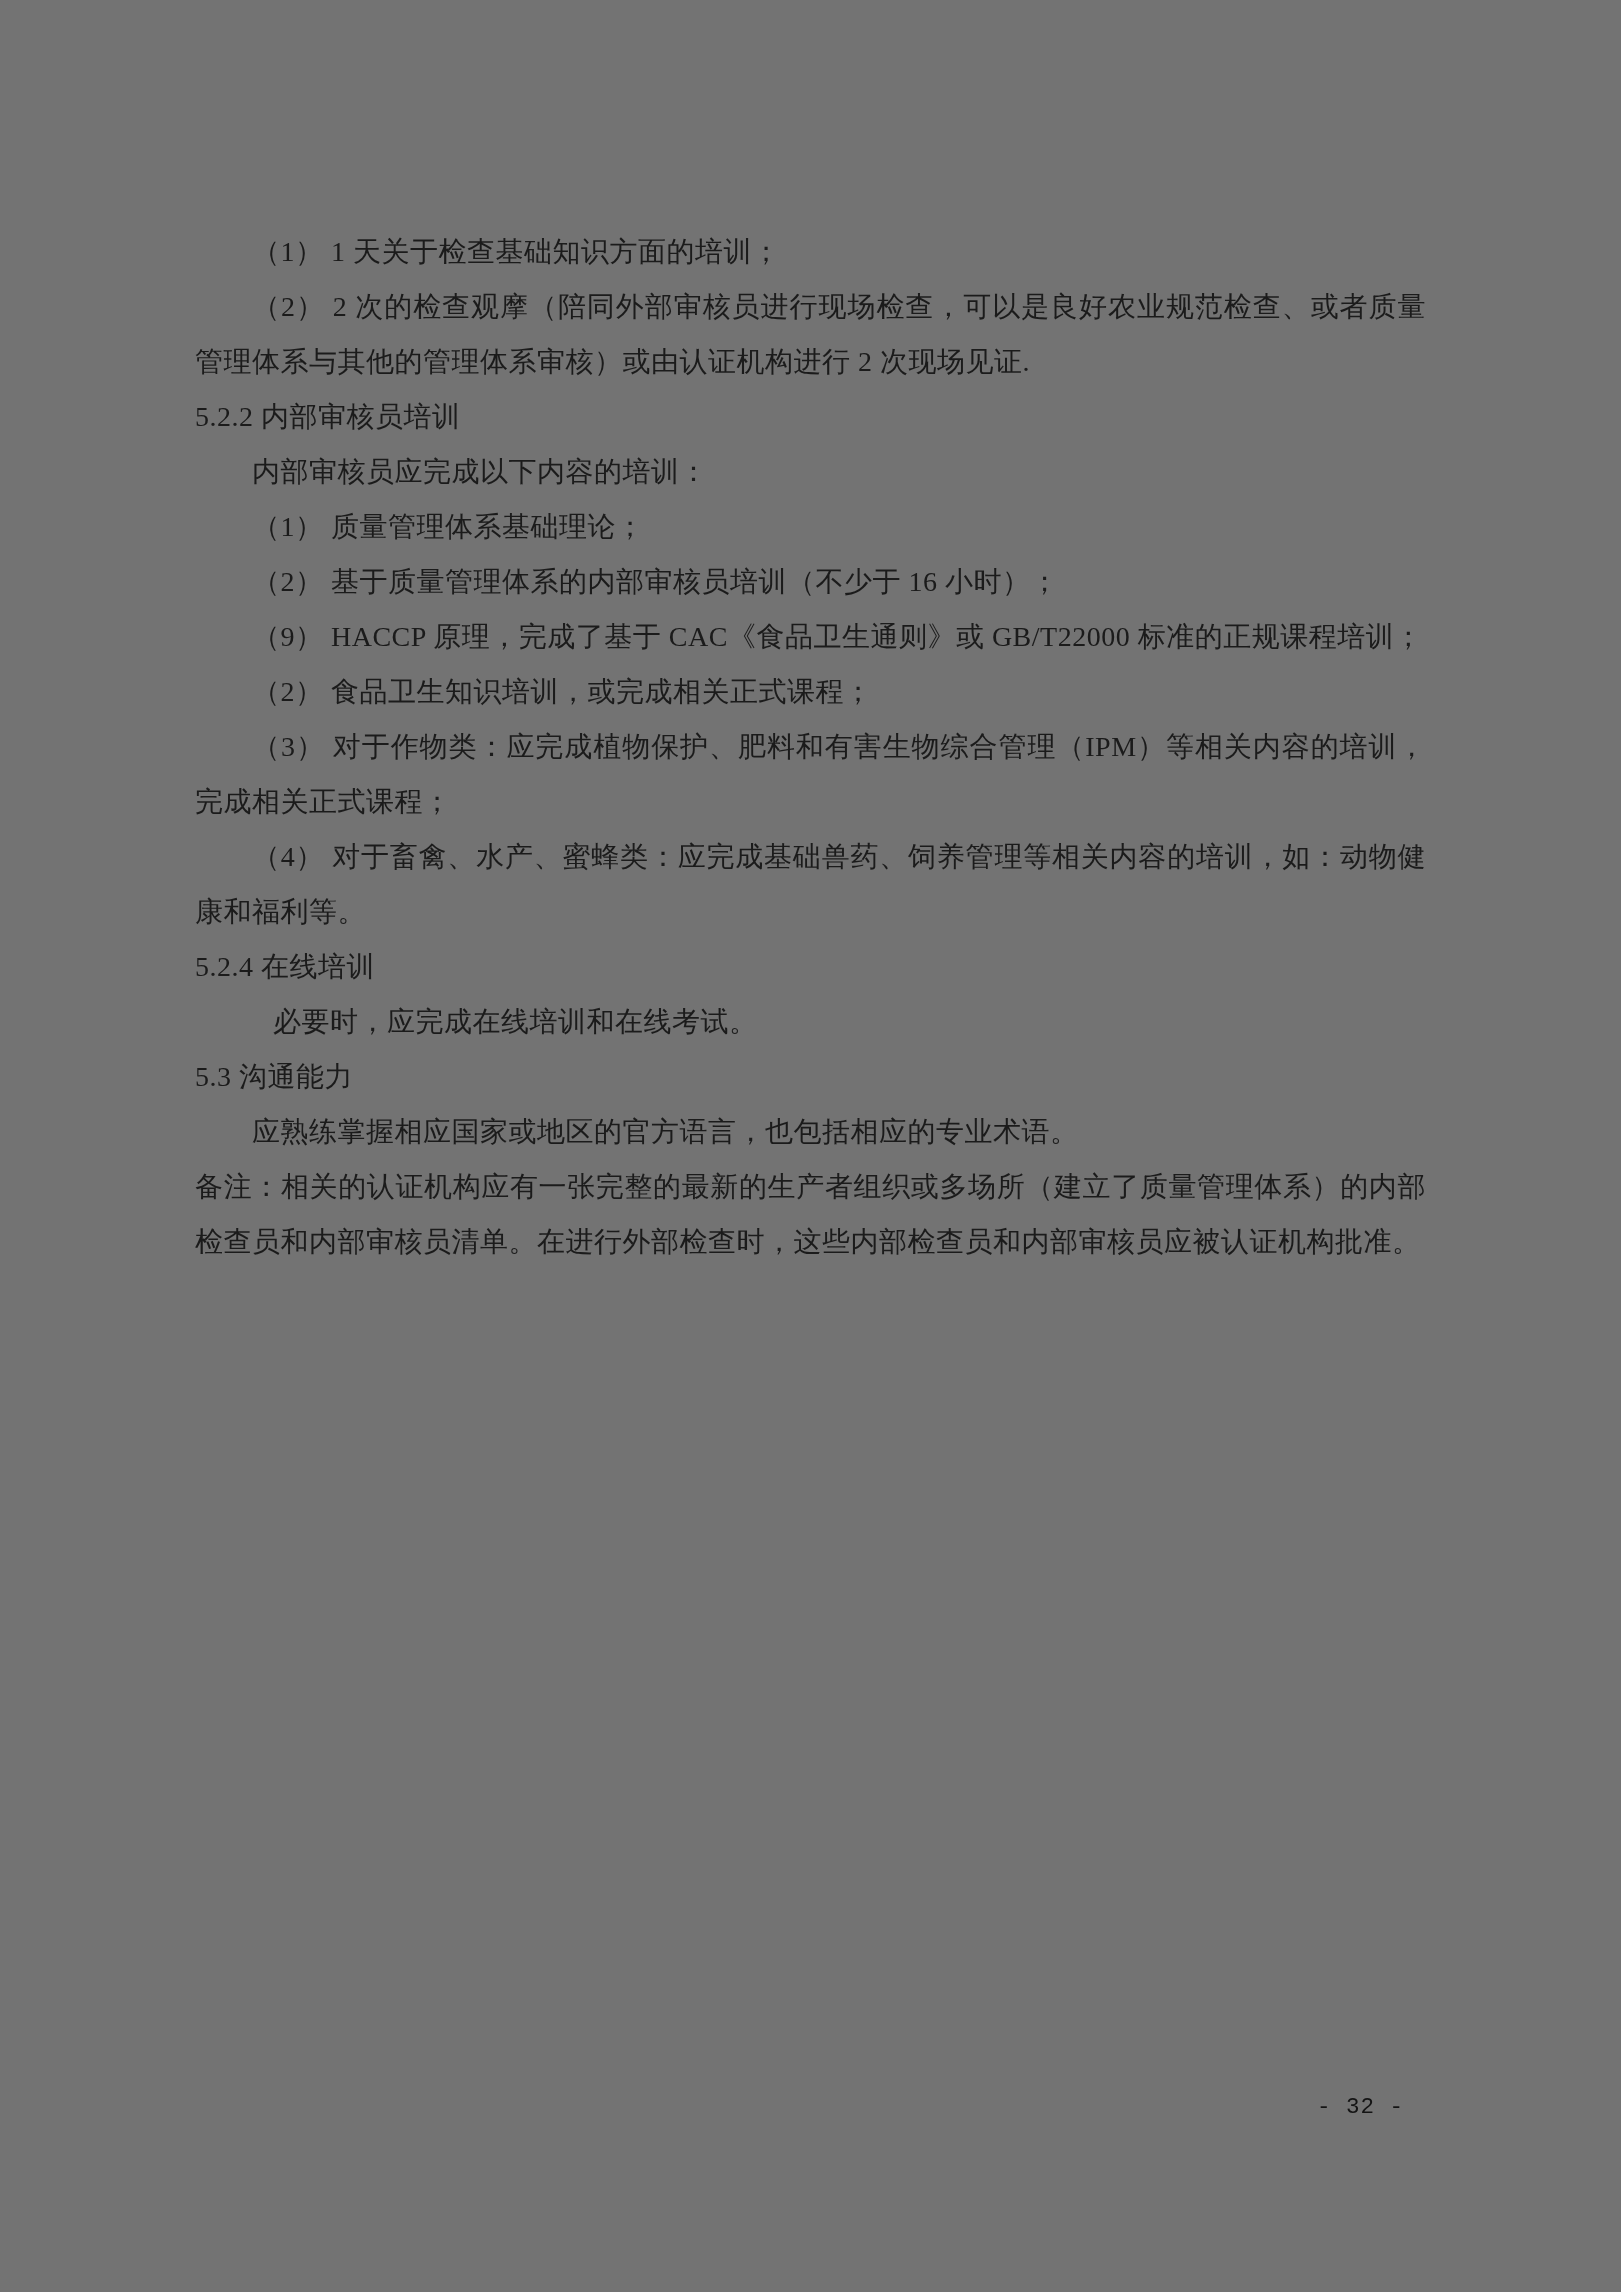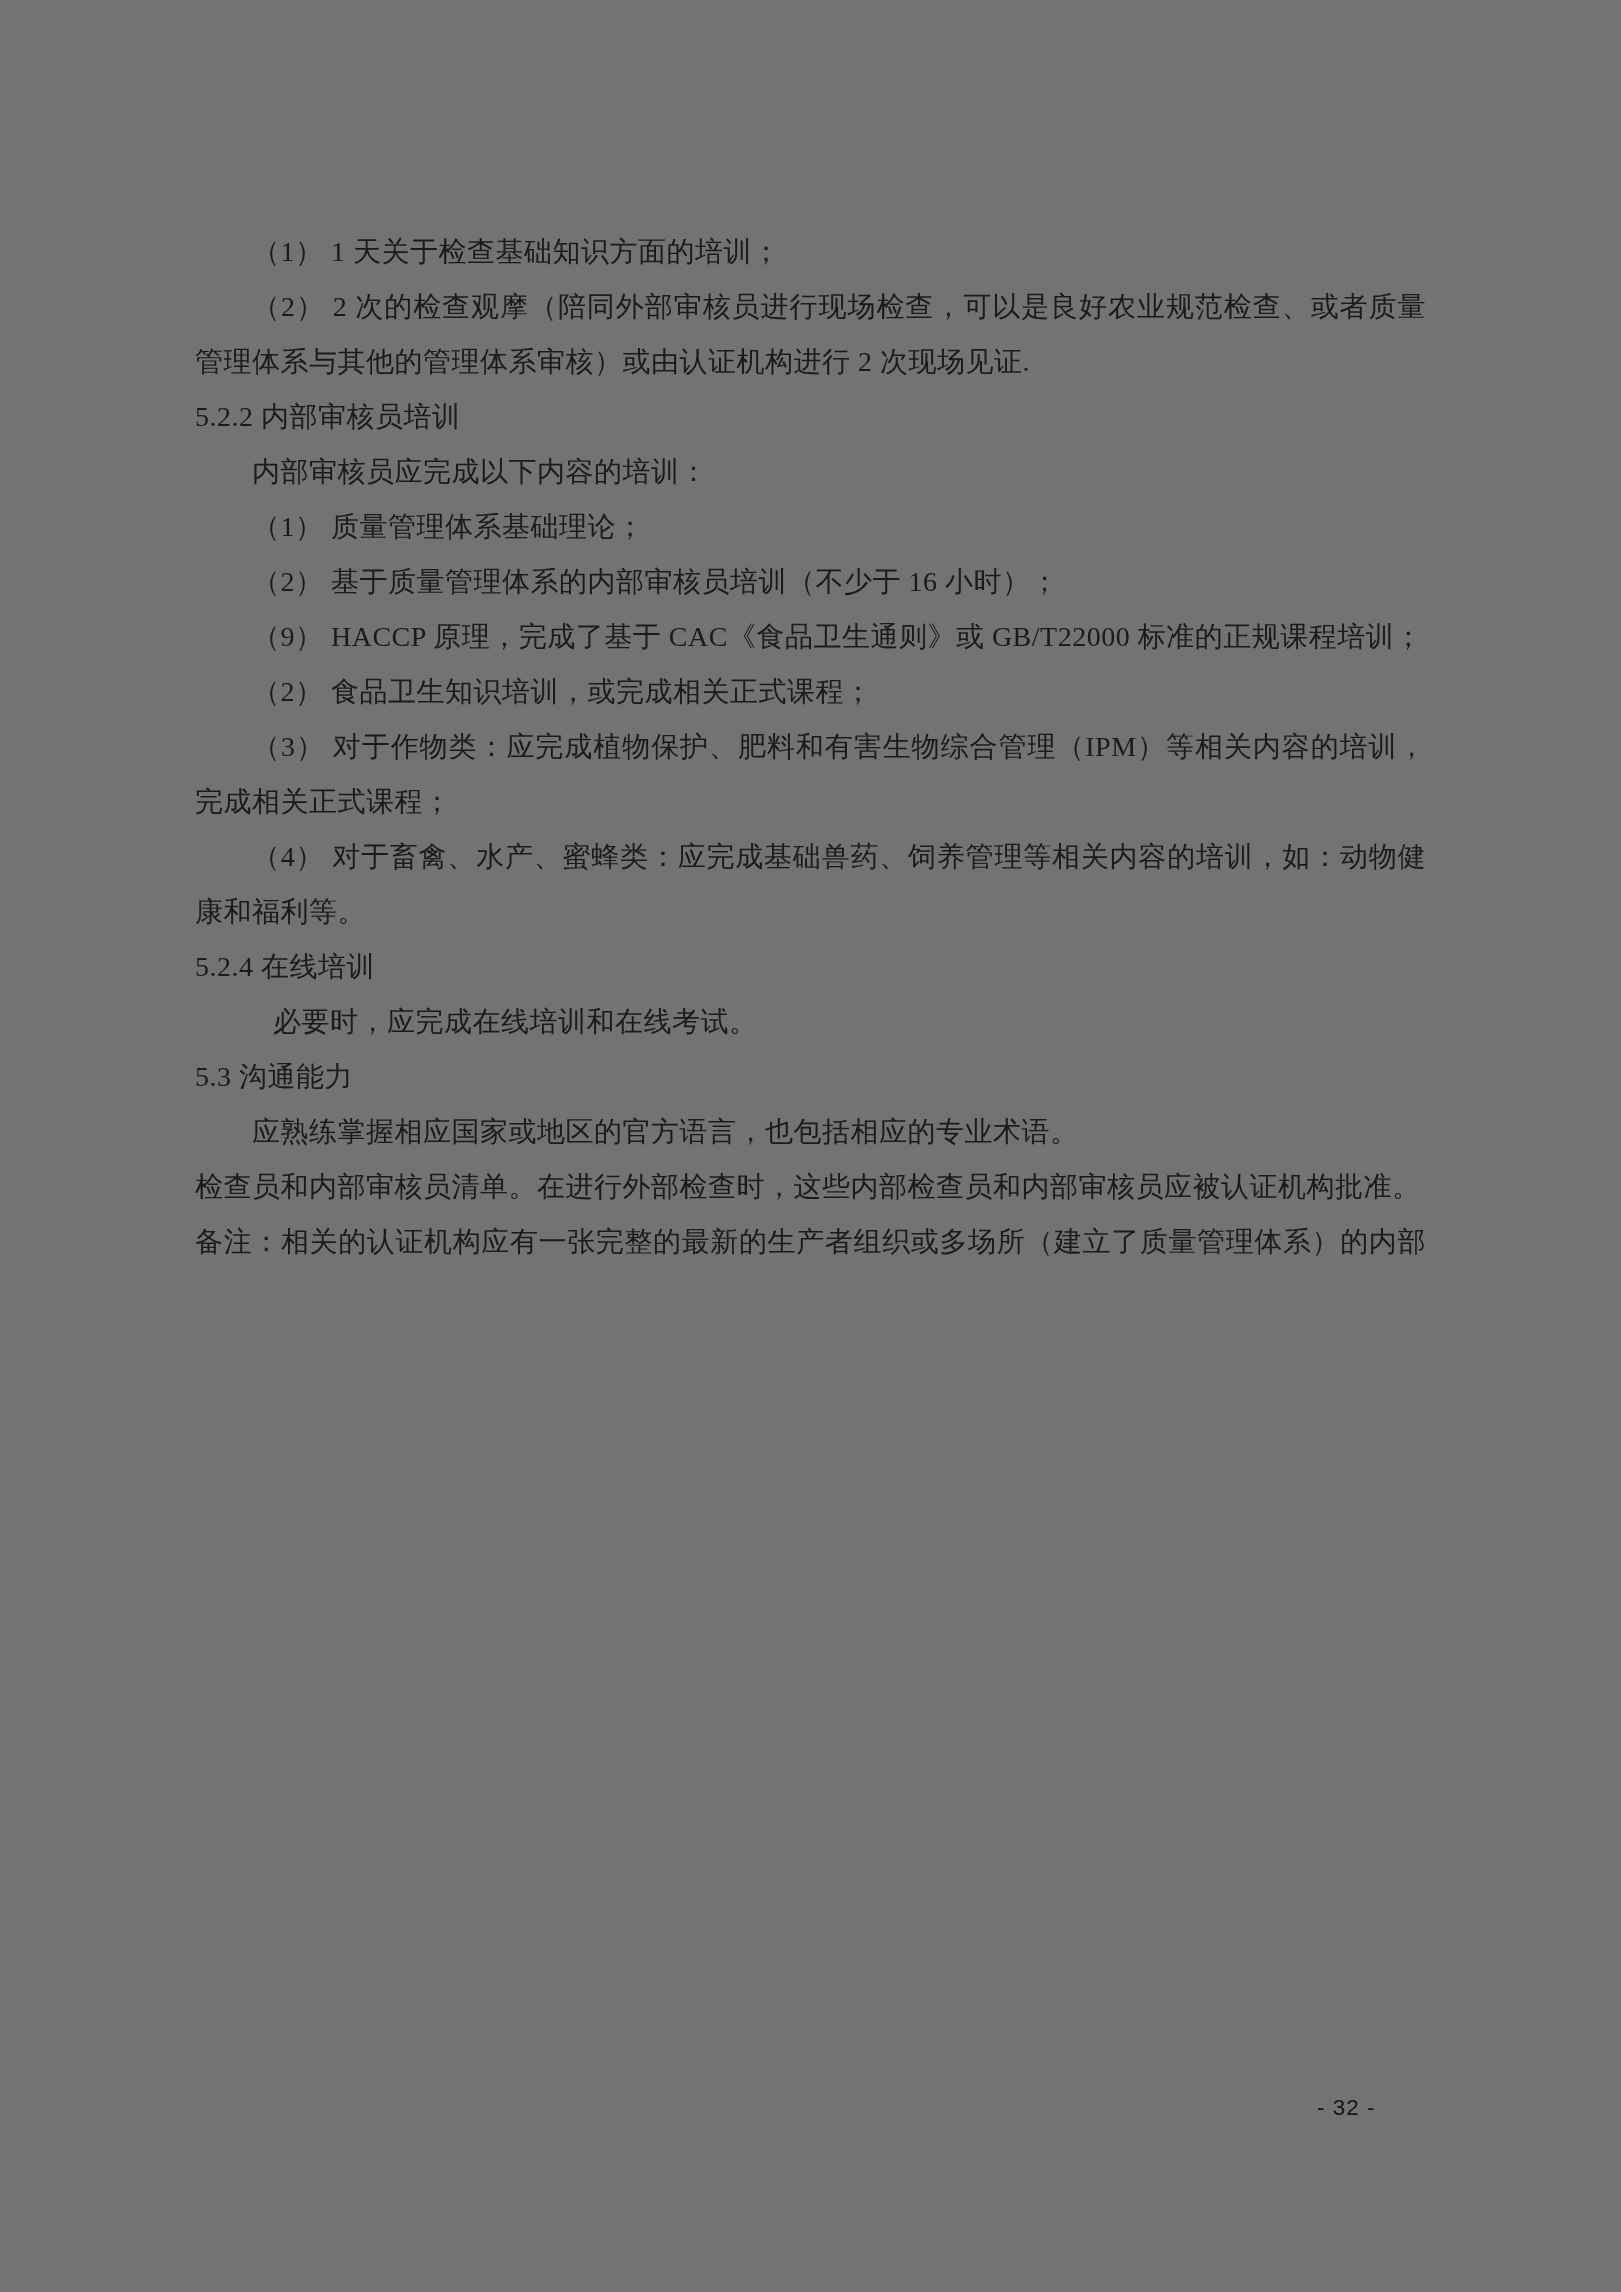--- a/index.html
+++ b/index.html
@@ -35,21 +35,21 @@
     white-space: normal;
     overflow: hidden;
     text-align: justify;
     text-align-last: justify;
   }
   .line.indent-para.full { width: 1174px; }
   .page-number {
     position: absolute;
     left: 1317px;
     top: 2094px;
-    font-family: Liberation Sans, sans-serif;
+    font-family: Liberation Mono, monospace;
     font-size: 22.5px;
     line-height: 27.4px;
     color: #141414;
     letter-spacing: 1px;
   }
 </style>
 </head>
 <body>
 
 <div class="page">
@@ -64,18 +64,18 @@
       <div class="line indent-para">（9） HACCP 原理，完成了基于 CAC《食品卫生通则》或 GB/T22000 标准的正规课程培训；</div>
       <div class="line indent-para">（2） 食品卫生知识培训，或完成相关正式课程；</div>
       <div class="line indent-para full">（3） 对于作物类：应完成植物保护、肥料和有害生物综合管理（IPM）等相关内容的培训，或</div>
       <div class="line">完成相关正式课程；</div>
       <div class="line indent-para full">（4） 对于畜禽、水产、蜜蜂类：应完成基础兽药、饲养管理等相关内容的培训，如：动物健</div>
       <div class="line">康和福利等。</div>
       <div class="line">5.2.4 在线培训</div>
       <div class="line indent-deep">必要时，应完成在线培训和在线考试。</div>
       <div class="line">5.3 沟通能力</div>
       <div class="line indent-para">应熟练掌握相应国家或地区的官方语言，也包括相应的专业术语。</div>
+      <div class="line full">备注：相关的认证机构应有一张完整的最新的生产者组织或多场所（建立了质量管理体系）的内部</div>
       <div class="line">检查员和内部审核员清单。在进行外部检查时，这些内部检查员和内部审核员应被认证机构批准。</div>
-      <div class="line full">备注：相关的认证机构应有一张完整的最新的生产者组织或多场所（建立了质量管理体系）的内部</div>
     </div>
   <div class="page-number">- 32 -</div>
 </div>
 
 
 </body></html>

